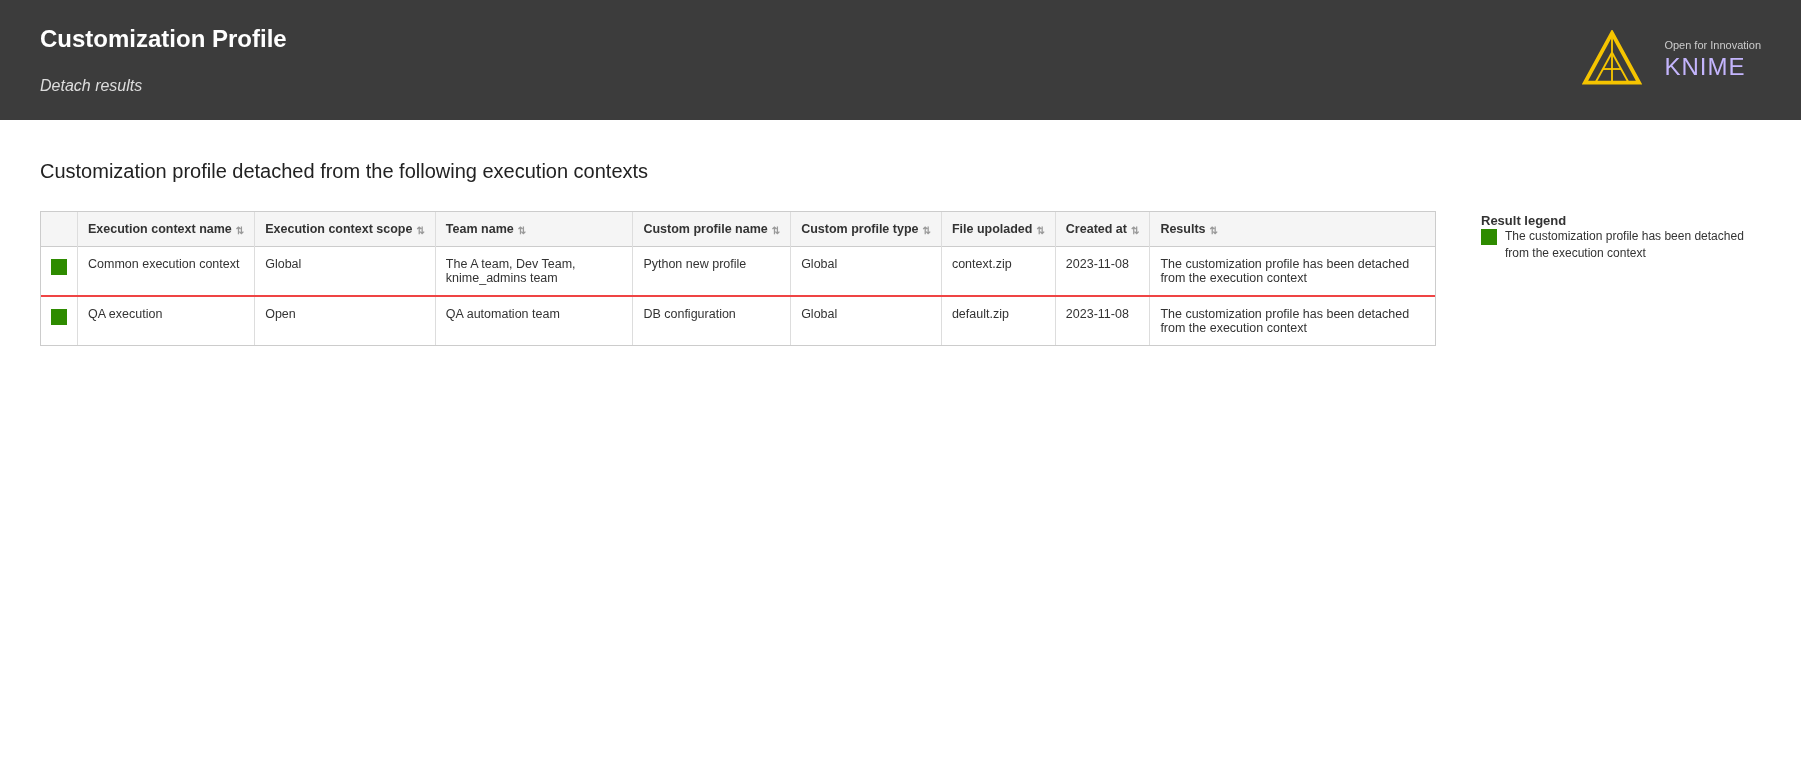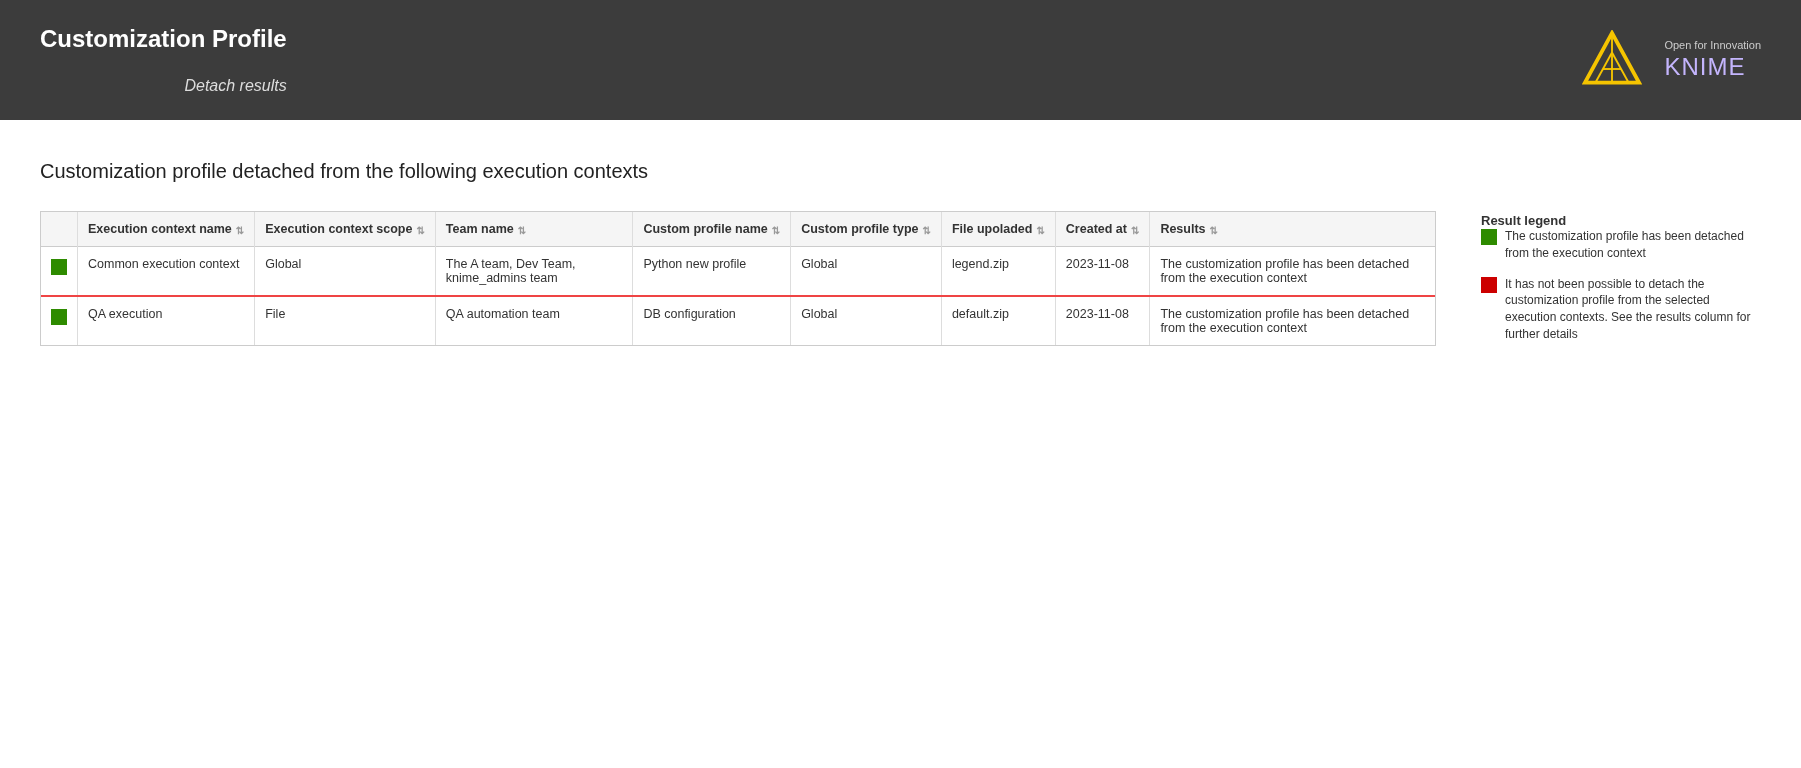--- a/index.html
+++ b/index.html
@@ -17,21 +17,20 @@
     }
     .header-left h1 {
       font-size: 24px;
       font-weight: bold;
       margin-bottom: 24px;
     }
     .header-left .subtitle {
       font-style: italic;
       font-size: 16px;
       color: #ddd;
-      text-align: right;
     }
     .header-right {
       display: flex;
       align-items: center;
       gap: 22px;
     }
     .knime-logo-text {
       display: flex;
       flex-direction: column;
       align-items: flex-start;
@@ -269,47 +268,43 @@
           </tr>
         </thead>
         <tbody id="table-body">
         <tr>
               <td><span class="status-indicator"></span></td>
               <td>Common execution context</td>
               <td>Global</td>
               <td>The A team, Dev Team, knime_admins team</td>
               <td>Python new profile</td>
               <td>Global</td>
-              <td>legend.zip</td>
+              <td>context.zip</td>
               <td>2023-11-08</td>
               <td>The customization profile has been detached from the execution context</td>
             </tr>
             <tr>
               <td><span class="status-indicator"></span></td>
               <td>QA execution</td>
-              <td>File</td>
+              <td>Open</td>
               <td>QA automation team</td>
               <td>DB configuration</td>
               <td>Global</td>
               <td>default.zip</td>
               <td>2023-11-08</td>
               <td>The customization profile has been detached from the execution context</td>
             </tr>
           </tbody>
       </table>
     </div>
 
     <div class="legend-container">
       <div class="legend-title">Result legend</div>
       <div id="legend-items">
           <div class="legend-item">
             <div class="legend-color green"></div>
             <span class="legend-text">The customization profile has been detached from the execution context</span>
           </div>
-          <div class="legend-item">
-            <div class="legend-color red"></div>
-            <span class="legend-text">It has not been possible to detach the customization profile from the selected execution contexts. See the results column for further details</span>
-          </div>
         </div>
     </div>
 
   </div>
 </main>
 
 </body></html>

